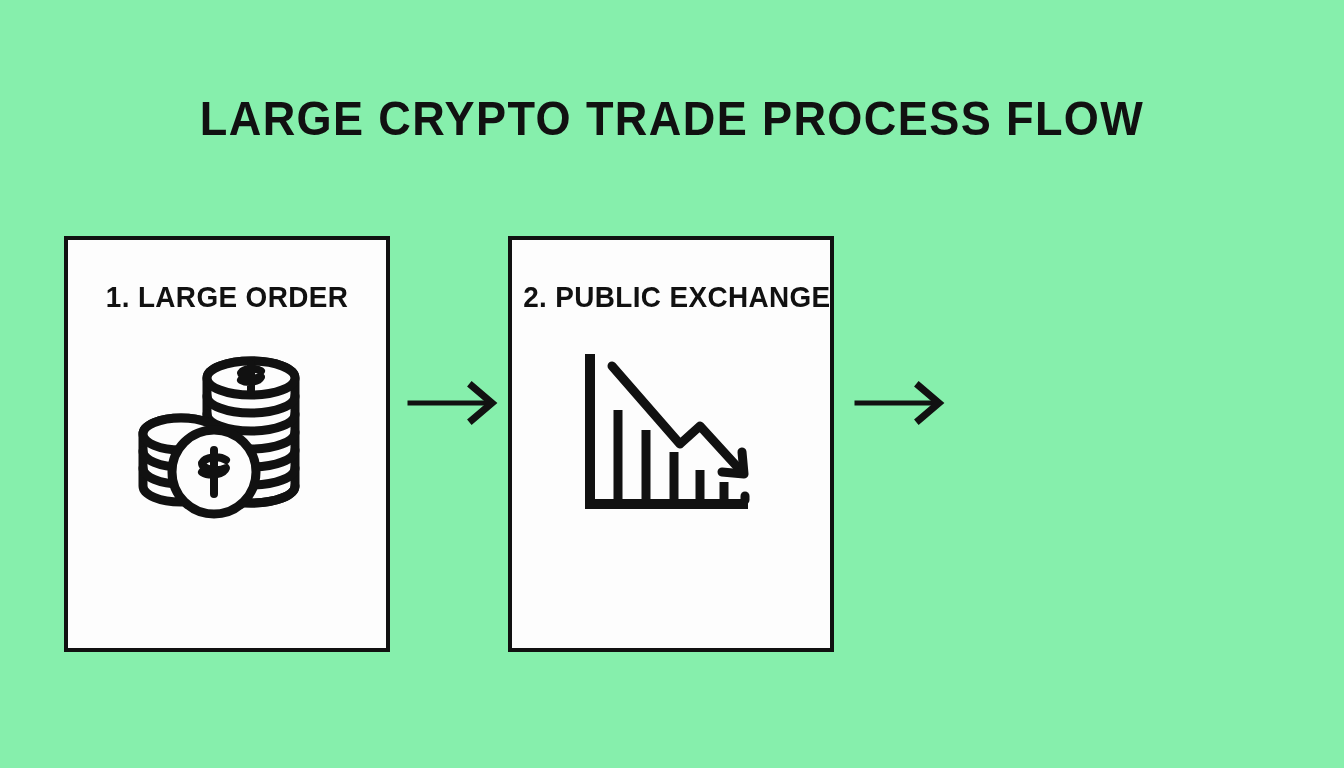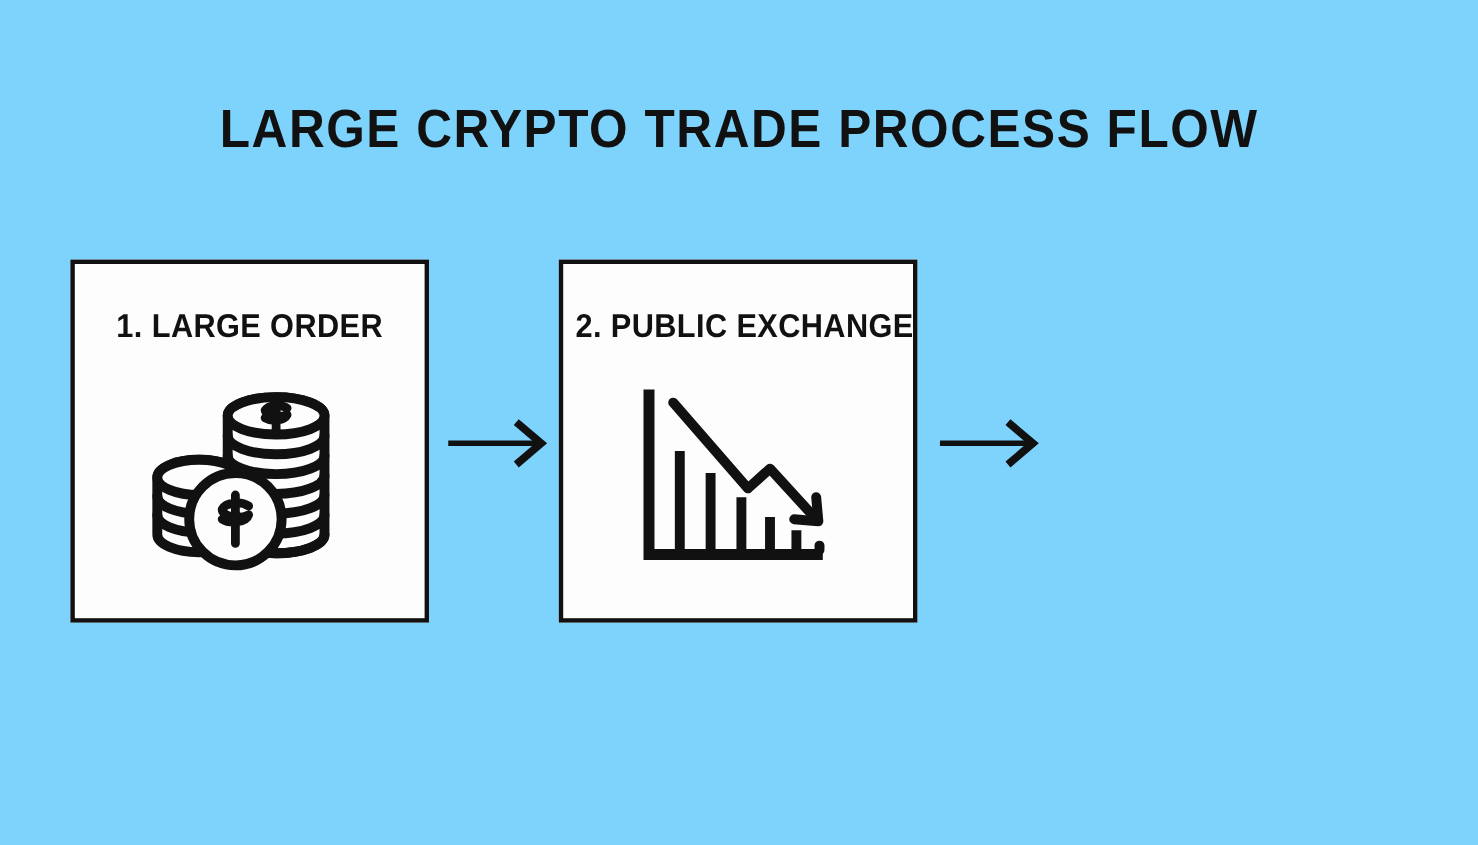--- a/index.html
+++ b/index.html
@@ -10,21 +10,21 @@
     width: 1344px;
     height: 768px;
     background: #fdfdfd;
     font-family: "Liberation Sans", sans-serif;
     overflow: hidden;
   }
   .canvas {
     position: relative;
     width: 1344px;
     height: 768px;
-    background: #7dd3fc;
+    background: #86efac;
   }
 
   
   .title {
     position: absolute;
     left: 0;
     top: 90px;
     width: 1344px;
     text-align: center;
     color: #111111;
@@ -36,21 +36,21 @@
     transform: scaleX(0.92);
     transform-origin: 50% 50%;
     white-space: nowrap;
   }
 
   
   .step-box {
     position: absolute;
     top: 236px;
     width: 326px;
-    height: 330px;
+    height: 416px;
     box-sizing: border-box;
     border: 4px solid #111111;
     background: #fdfdfd;
   }
   #box1 { left: 64px; }
   #box2 { left: 508px; }
   #box3 { left: 954px; }
 
   .step-label {
     position: absolute;

